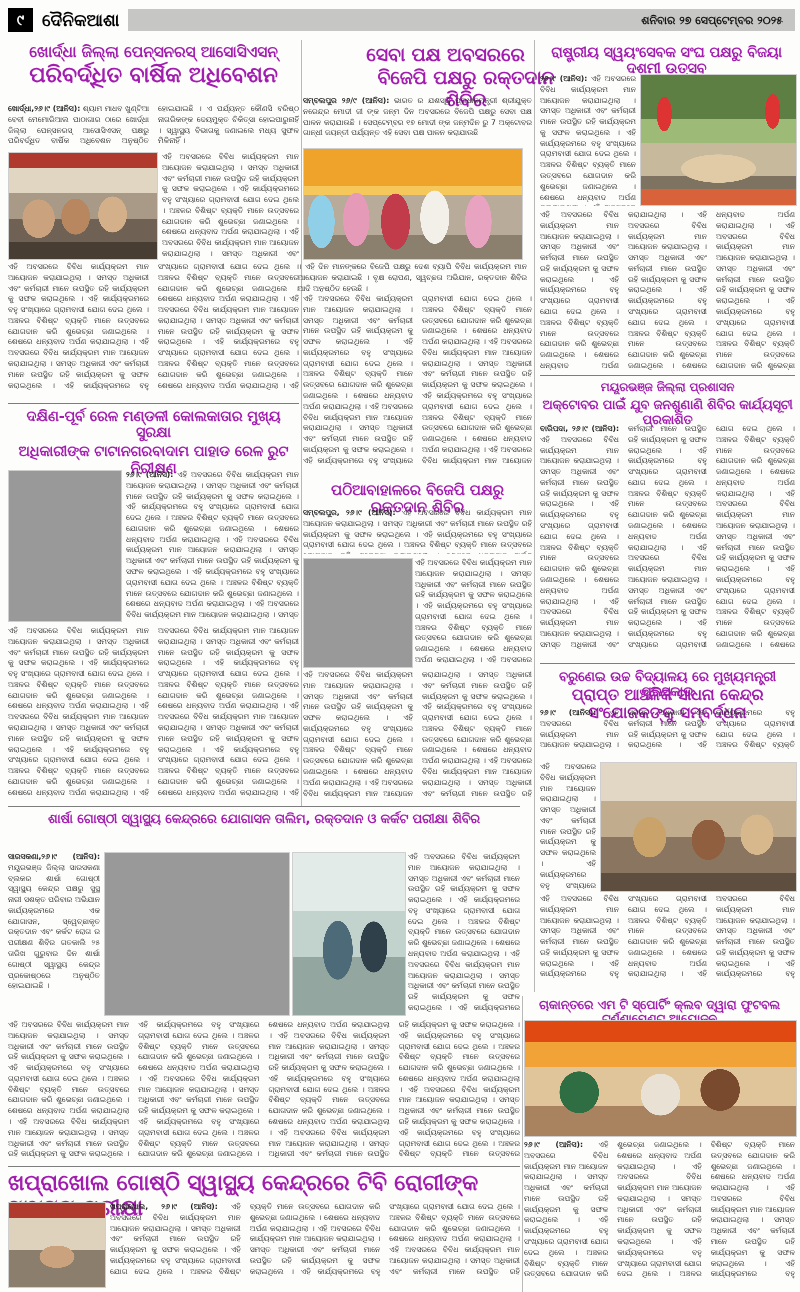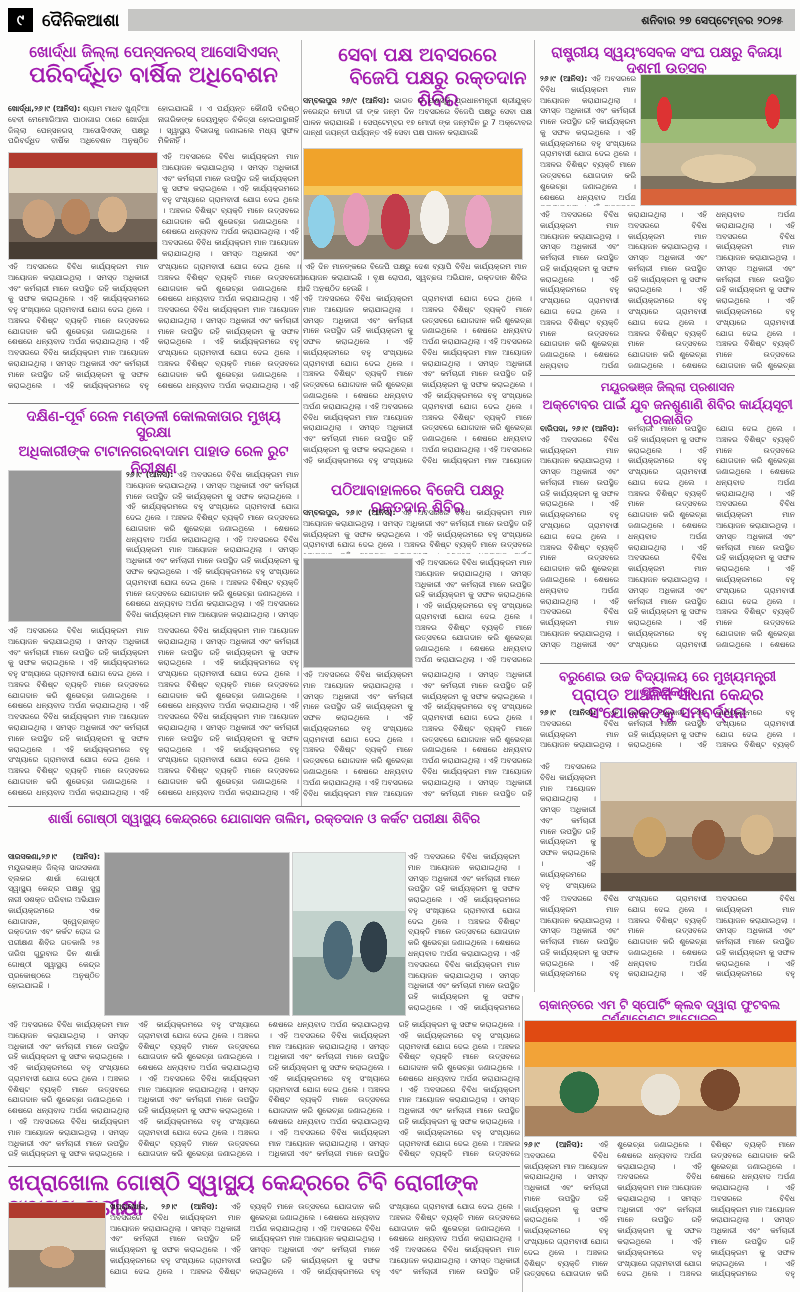--- a/index.html
+++ b/index.html
@@ -109,21 +109,21 @@
   <div class="hl" style="font-size:14.5px;">ଦକ୍ଷିଣ-ପୂର୍ବ ରେଳ ମଣ୍ଡଳୀ କୋଲକାତାର ମୁଖ୍ୟ ସୁରକ୍ଷା</div>
   <div class="hl" style="font-size:14.5px;margin-top:3px;">ଅଧିକାରୀଙ୍କ ଟାଟାନଗରବାଦାମ ପାହାଡ ରେଳ ରୁଟ ନିରୀକ୍ଷଣ</div>
 </div>
 <div class="ph ph-rail" style="left:8px;top:470px;width:112px;height:150px;"></div>
 <div class="abs body-txt" style="left:126px;top:470px;width:173px;height:150px;">
   <span class="dl">୨୬।୯ (ଆନିସ):</span>
   <span> ଏହି ଅବସରରେ ବିବିଧ କାର୍ଯ୍ୟକ୍ରମ ମାନ ଆୟୋଜନ କରାଯାଇଥିଲା । ସମସ୍ତ ଅଧିକାରୀ ଏବଂ କର୍ମଚାରୀ ମାନେ ଉପସ୍ଥିତ ରହି କାର୍ଯ୍ୟକ୍ରମ କୁ ସଫଳ କରାଇଥିଲେ । ଏହି କାର୍ଯ୍ୟକ୍ରମରେ ବହୁ ସଂଖ୍ୟାରେ ଗ୍ରାମବାସୀ ଯୋଗ ଦେଇ ଥିଲେ । ଅଞ୍ଚଳର ବିଶିଷ୍ଟ ବ୍ୟକ୍ତି ମାନେ ଉତ୍ସବରେ ଯୋଗଦାନ କରି ଶୁଭେଚ୍ଛା ଜଣାଇଥିଲେ । ଶେଷରେ ଧନ୍ୟବାଦ ଅର୍ପଣ କରାଯାଇଥିଲା । ଏହି ଅବସରରେ ବିବିଧ କାର୍ଯ୍ୟକ୍ରମ ମାନ ଆୟୋଜନ କରାଯାଇଥିଲା । ସମସ୍ତ ଅଧିକାରୀ ଏବଂ କର୍ମଚାରୀ ମାନେ ଉପସ୍ଥିତ ରହି କାର୍ଯ୍ୟକ୍ରମ କୁ ସଫଳ କରାଇଥିଲେ । ଏହି କାର୍ଯ୍ୟକ୍ରମରେ ବହୁ ସଂଖ୍ୟାରେ ଗ୍ରାମବାସୀ ଯୋଗ ଦେଇ ଥିଲେ । ଅଞ୍ଚଳର ବିଶିଷ୍ଟ ବ୍ୟକ୍ତି ମାନେ ଉତ୍ସବରେ ଯୋଗଦାନ କରି ଶୁଭେଚ୍ଛା ଜଣାଇଥିଲେ । ଶେଷରେ ଧନ୍ୟବାଦ ଅର୍ପଣ କରାଯାଇଥିଲା । ଏହି ଅବସରରେ ବିବିଧ କାର୍ଯ୍ୟକ୍ରମ ମାନ ଆୟୋଜନ କରାଯାଇଥିଲା । ସମସ୍ତ ଅଧିକାରୀ ଏବଂ କର୍ମଚାରୀ ମାନେ ଉପସ୍ଥିତ ରହି କାର୍ଯ୍ୟକ୍ରମ କୁ ସଫଳ କରାଇଥିଲେ । ଏହି କାର୍ଯ୍ୟକ୍ରମରେ ବହୁ ସଂଖ୍ୟାରେ ଗ୍ରାମବାସୀ ଯୋଗ ଦେଇ ଥିଲେ । ଅଞ୍ଚଳର ବିଶିଷ୍ଟ ବ୍ୟକ୍ତି ମାନେ ଉତ୍ସବରେ ଯୋଗଦାନ କରି ଶୁଭେଚ୍ଛା ଜଣାଇଥିଲେ । ଶେଷରେ ଧନ୍ୟବାଦ ଅର୍ପଣ କରାଯାଇଥିଲା ।</span>
 </div>
 <div class="abs body-txt cols2" style="left:8px;top:626px;width:291px;height:176px;"> ଏହି ଅବସରରେ ବିବିଧ କାର୍ଯ୍ୟକ୍ରମ ମାନ ଆୟୋଜନ କରାଯାଇଥିଲା । ସମସ୍ତ ଅଧିକାରୀ ଏବଂ କର୍ମଚାରୀ ମାନେ ଉପସ୍ଥିତ ରହି କାର୍ଯ୍ୟକ୍ରମ କୁ ସଫଳ କରାଇଥିଲେ । ଏହି କାର୍ଯ୍ୟକ୍ରମରେ ବହୁ ସଂଖ୍ୟାରେ ଗ୍ରାମବାସୀ ଯୋଗ ଦେଇ ଥିଲେ । ଅଞ୍ଚଳର ବିଶିଷ୍ଟ ବ୍ୟକ୍ତି ମାନେ ଉତ୍ସବରେ ଯୋଗଦାନ କରି ଶୁଭେଚ୍ଛା ଜଣାଇଥିଲେ । ଶେଷରେ ଧନ୍ୟବାଦ ଅର୍ପଣ କରାଯାଇଥିଲା । ଏହି ଅବସରରେ ବିବିଧ କାର୍ଯ୍ୟକ୍ରମ ମାନ ଆୟୋଜନ କରାଯାଇଥିଲା । ସମସ୍ତ ଅଧିକାରୀ ଏବଂ କର୍ମଚାରୀ ମାନେ ଉପସ୍ଥିତ ରହି କାର୍ଯ୍ୟକ୍ରମ କୁ ସଫଳ କରାଇଥିଲେ । ଏହି କାର୍ଯ୍ୟକ୍ରମରେ ବହୁ ସଂଖ୍ୟାରେ ଗ୍ରାମବାସୀ ଯୋଗ ଦେଇ ଥିଲେ । ଅଞ୍ଚଳର ବିଶିଷ୍ଟ ବ୍ୟକ୍ତି ମାନେ ଉତ୍ସବରେ ଯୋଗଦାନ କରି ଶୁଭେଚ୍ଛା ଜଣାଇଥିଲେ । ଶେଷରେ ଧନ୍ୟବାଦ ଅର୍ପଣ କରାଯାଇଥିଲା । ଏହି ଅବସରରେ ବିବିଧ କାର୍ଯ୍ୟକ୍ରମ ମାନ ଆୟୋଜନ କରାଯାଇଥିଲା । ସମସ୍ତ ଅଧିକାରୀ ଏବଂ କର୍ମଚାରୀ ମାନେ ଉପସ୍ଥିତ ରହି କାର୍ଯ୍ୟକ୍ରମ କୁ ସଫଳ କରାଇଥିଲେ । ଏହି କାର୍ଯ୍ୟକ୍ରମରେ ବହୁ ସଂଖ୍ୟାରେ ଗ୍ରାମବାସୀ ଯୋଗ ଦେଇ ଥିଲେ । ଅଞ୍ଚଳର ବିଶିଷ୍ଟ ବ୍ୟକ୍ତି ମାନେ ଉତ୍ସବରେ ଯୋଗଦାନ କରି ଶୁଭେଚ୍ଛା ଜଣାଇଥିଲେ । ଶେଷରେ ଧନ୍ୟବାଦ ଅର୍ପଣ କରାଯାଇଥିଲା । ଏହି ଅବସରରେ ବିବିଧ କାର୍ଯ୍ୟକ୍ରମ ମାନ ଆୟୋଜନ କରାଯାଇଥିଲା । ସମସ୍ତ ଅଧିକାରୀ ଏବଂ କର୍ମଚାରୀ ମାନେ ଉପସ୍ଥିତ ରହି କାର୍ଯ୍ୟକ୍ରମ କୁ ସଫଳ କରାଇଥିଲେ । ଏହି କାର୍ଯ୍ୟକ୍ରମରେ ବହୁ ସଂଖ୍ୟାରେ ଗ୍ରାମବାସୀ ଯୋଗ ଦେଇ ଥିଲେ । ଅଞ୍ଚଳର ବିଶିଷ୍ଟ ବ୍ୟକ୍ତି ମାନେ ଉତ୍ସବରେ ଯୋଗଦାନ କରି ଶୁଭେଚ୍ଛା ଜଣାଇଥିଲେ । ଶେଷରେ ଧନ୍ୟବାଦ ଅର୍ପଣ କରାଯାଇଥିଲା । ଏହି ଅବସରରେ ବିବିଧ କାର୍ଯ୍ୟକ୍ରମ ମାନ ଆୟୋଜନ କରାଯାଇଥିଲା । ସମସ୍ତ ଅଧିକାରୀ ଏବଂ କର୍ମଚାରୀ ମାନେ ଉପସ୍ଥିତ ରହି କାର୍ଯ୍ୟକ୍ରମ କୁ ସଫଳ କରାଇଥିଲେ । ଏହି କାର୍ଯ୍ୟକ୍ରମରେ ବହୁ ସଂଖ୍ୟାରେ ଗ୍ରାମବାସୀ ଯୋଗ ଦେଇ ଥିଲେ । ଅଞ୍ଚଳର ବିଶିଷ୍ଟ ବ୍ୟକ୍ତି ମାନେ ଉତ୍ସବରେ ଯୋଗଦାନ କରି ଶୁଭେଚ୍ଛା ଜଣାଇଥିଲେ । ଶେଷରେ ଧନ୍ୟବାଦ ଅର୍ପଣ କରାଯାଇଥିଲା ।</div>
 
-<div class="abs" style="left:303px;top:44px;width:229px;">
+<div class="abs" style="left:303px;top:44px;width:229px;padding-left:28px;">
   <div class="hl" style="font-size:19px;">ସେବା ପକ୍ଷ ଅବସରରେ</div>
   <div class="hl" style="font-size:19px;margin-top:2px;margin-left:41px;">ବିଜେପି ପକ୍ଷରୁ ରକ୍ତଦାନ ଶିବିର</div>
 </div>
 <div class="abs body-txt" style="left:303px;top:96px;width:229px;height:50px;">
   <span class="dl">ସମ୍ବଲପୁର ୨୬/୯ (ଆନିସ):</span>
   <span>ଭାରତ ର ଯଶସ୍ୱି ପ୍ରଧାନମନ୍ତ୍ରୀ ଶ୍ରୀଯୁକ୍ତ ନରେନ୍ଦ୍ର ମୋଦୀ ଜୀ ଙ୍କ ଜନ୍ମ ଦିନ ଅବସରରେ ବିଜେପି ପକ୍ଷରୁ ସେବା ପକ୍ଷ ପାଳନ କରାଯାଉଛି । ସେପ୍ଟେମ୍ବର ୧୭ ମୋଦୀ ଙ୍କ ଜନ୍ମଦିନ ରୁ 7 ଅକ୍ଟୋବର ଗାନ୍ଧୀ ଜୟନ୍ତୀ ପର୍ଯ୍ୟନ୍ତ ଏହି ସେବା ପକ୍ଷ ପାଳନ କରାଯାଉଛି</span>
 </div>
 <div class="ph ph-bjp" style="left:303px;top:148px;width:218px;height:110px;"></div>
 <div class="abs body-txt" style="left:298px;top:262px;width:229px;height:30px;">
   <span>। ଏହି ଦିନ ମାନଙ୍କରେ ବିଜେପି ପକ୍ଷରୁ ଦେଶ ବ୍ୟାପି ବିବିଧ କାର୍ଯ୍ୟକ୍ରମ ମାନ ଆୟୋଜନ କରାଯାଇଛି । ବୃକ୍ଷ ରୋପଣ, ସ୍ୱଚ୍ଛତା ଅଭିଯାନ, ରକ୍ତଦାନ ଶିବିର ଆଦି ଅନୁଷ୍ଠିତ ହେଉଛି ।</span>

